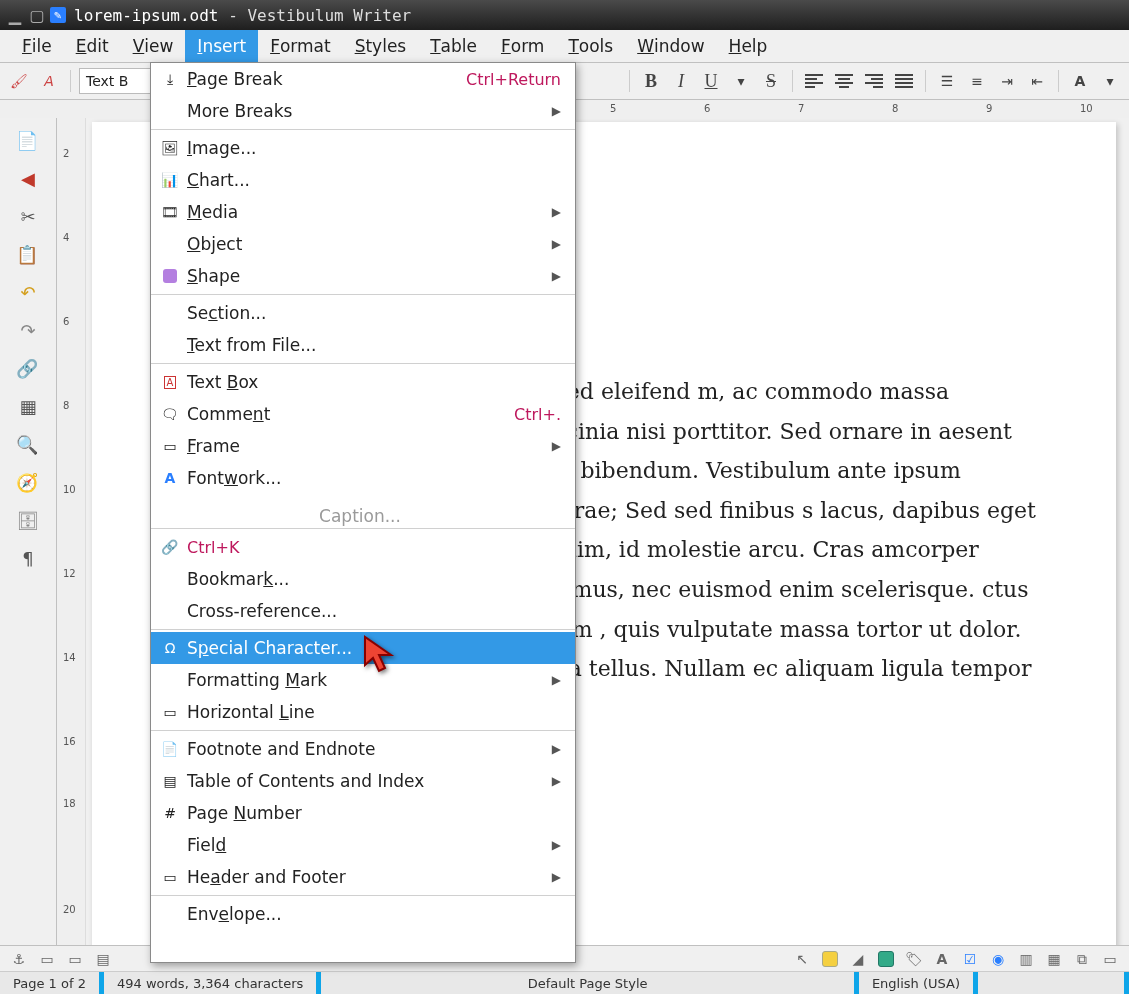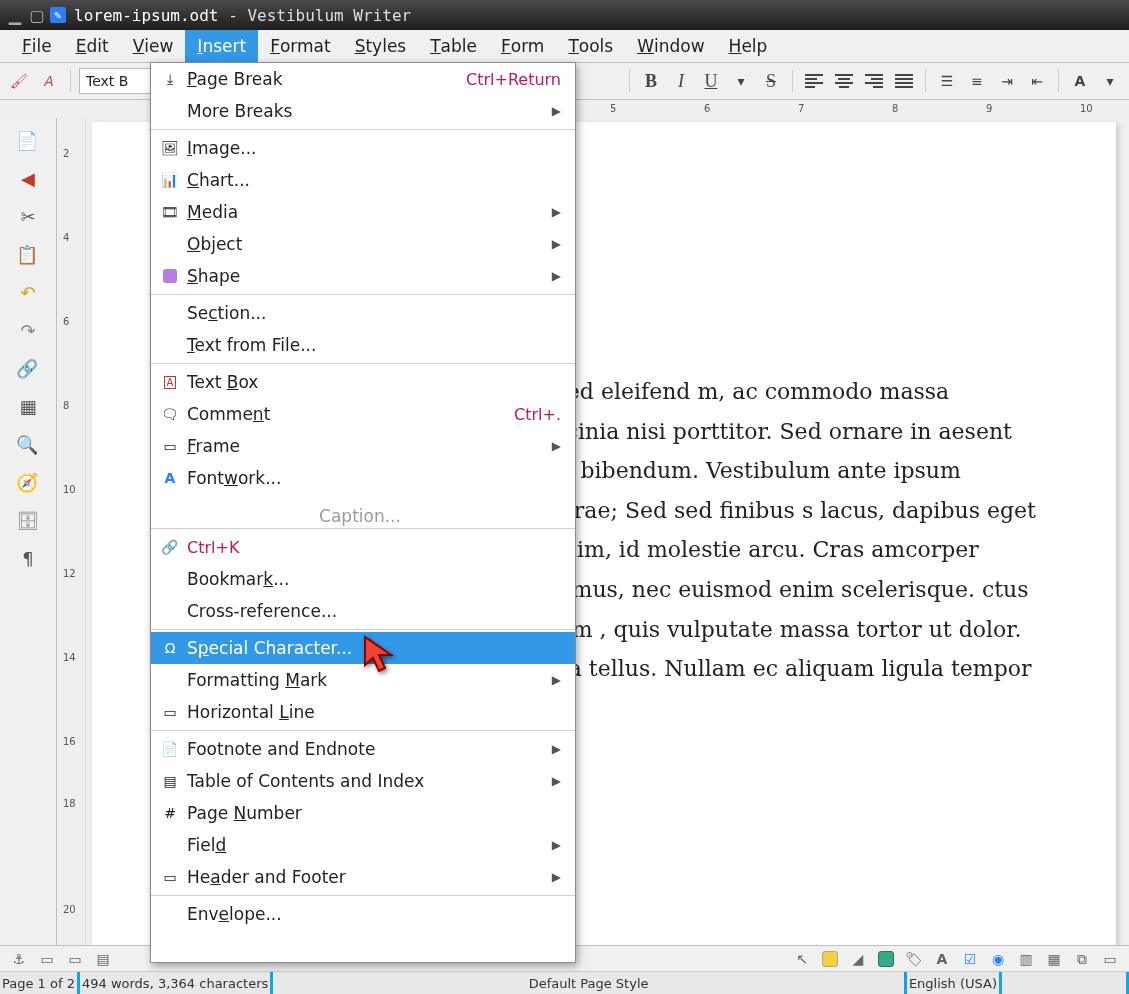--- a/index.html
+++ b/index.html
@@ -64,21 +64,21 @@
   .dropdown .row .lbl u{text-decoration:underline;}
   
   .cursor{position:absolute;left:363px;top:635px;z-index:200;pointer-events:none;}
   .cursor svg{filter:drop-shadow(2px 2px 2px rgba(0,0,0,.5));}
   
   .bottombar{position:absolute;left:0;right:0;bottom:22px;height:26px;background:var(--menubar-bg);border-top:1px solid var(--menubar-border);display:flex;align-items:center;padding:0 8px;gap:6px;}
   .bottombar .bb{width:22px;height:22px;display:flex;align-items:center;justify-content:center;color:#666;font-size:14px;}
   .bottombar .spacer{flex:1;}
   
   .statusbar{position:absolute;left:0;right:0;bottom:0;height:22px;background:var(--statusbar-bg);border-top:1px solid #ccc;display:flex;align-items:center;font-size:13px;color:#333;}
-  .statusbar .cell{padding:0 2px;border-right:3px solid #0ea5e9;height:100%;display:flex;align-items:center;}
+  .statusbar .cell{padding:0 13px;border-right:5px solid #0ea5e9;height:100%;display:flex;align-items:center;}
   .statusbar .cell.grow{flex:1;justify-content:center;}
   .colorA{color:#c0392b;font-weight:bold;}
   .small-sq{width:14px;height:14px;border-radius:3px;display:inline-block;}
 </style>
 </head>
 <body>
 
 <div class="titlebar">
   <div class="winbtn">▁</div>
   <div class="winbtn">▢</div>

